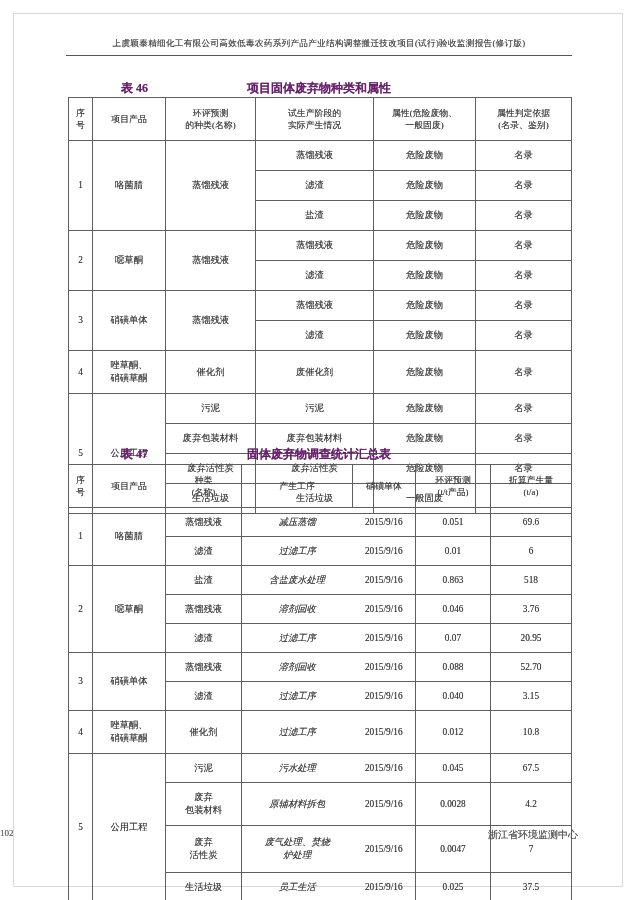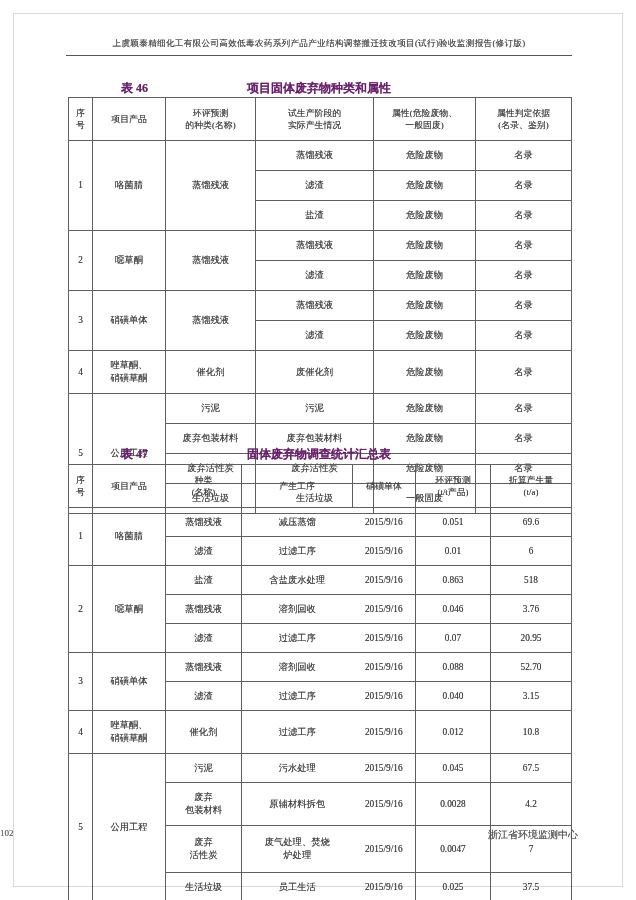--- a/index.html
+++ b/index.html
@@ -39,21 +39,21 @@
     text-align:center;vertical-align:middle;
     font-size:9.3px;line-height:1.35;
     padding:1px 2px;white-space:pre-line;word-break:break-all;
     color:#404040;font-weight:normal;
   }
   th{font-size:8.9px;height:40px;}
   .t46 td{height:27px;}
   .t47 td{height:26px;}
   tr.tall td{height:40px;}
   tr.taller td{height:44px;}
-  td.no-r{border-right:none;}
+  td.no-r{border-right:none;font-style:italic;}
   td.no-l{border-left:none;}
   .footer-page{
     position:absolute;left:0;right:0;top:828px;
     font-size:9px;color:#6a6a6a;
   }
   .footer-org{
     position:absolute;right:58px;top:828px;
     font-size:10px;color:#555;
   }
 </style>

